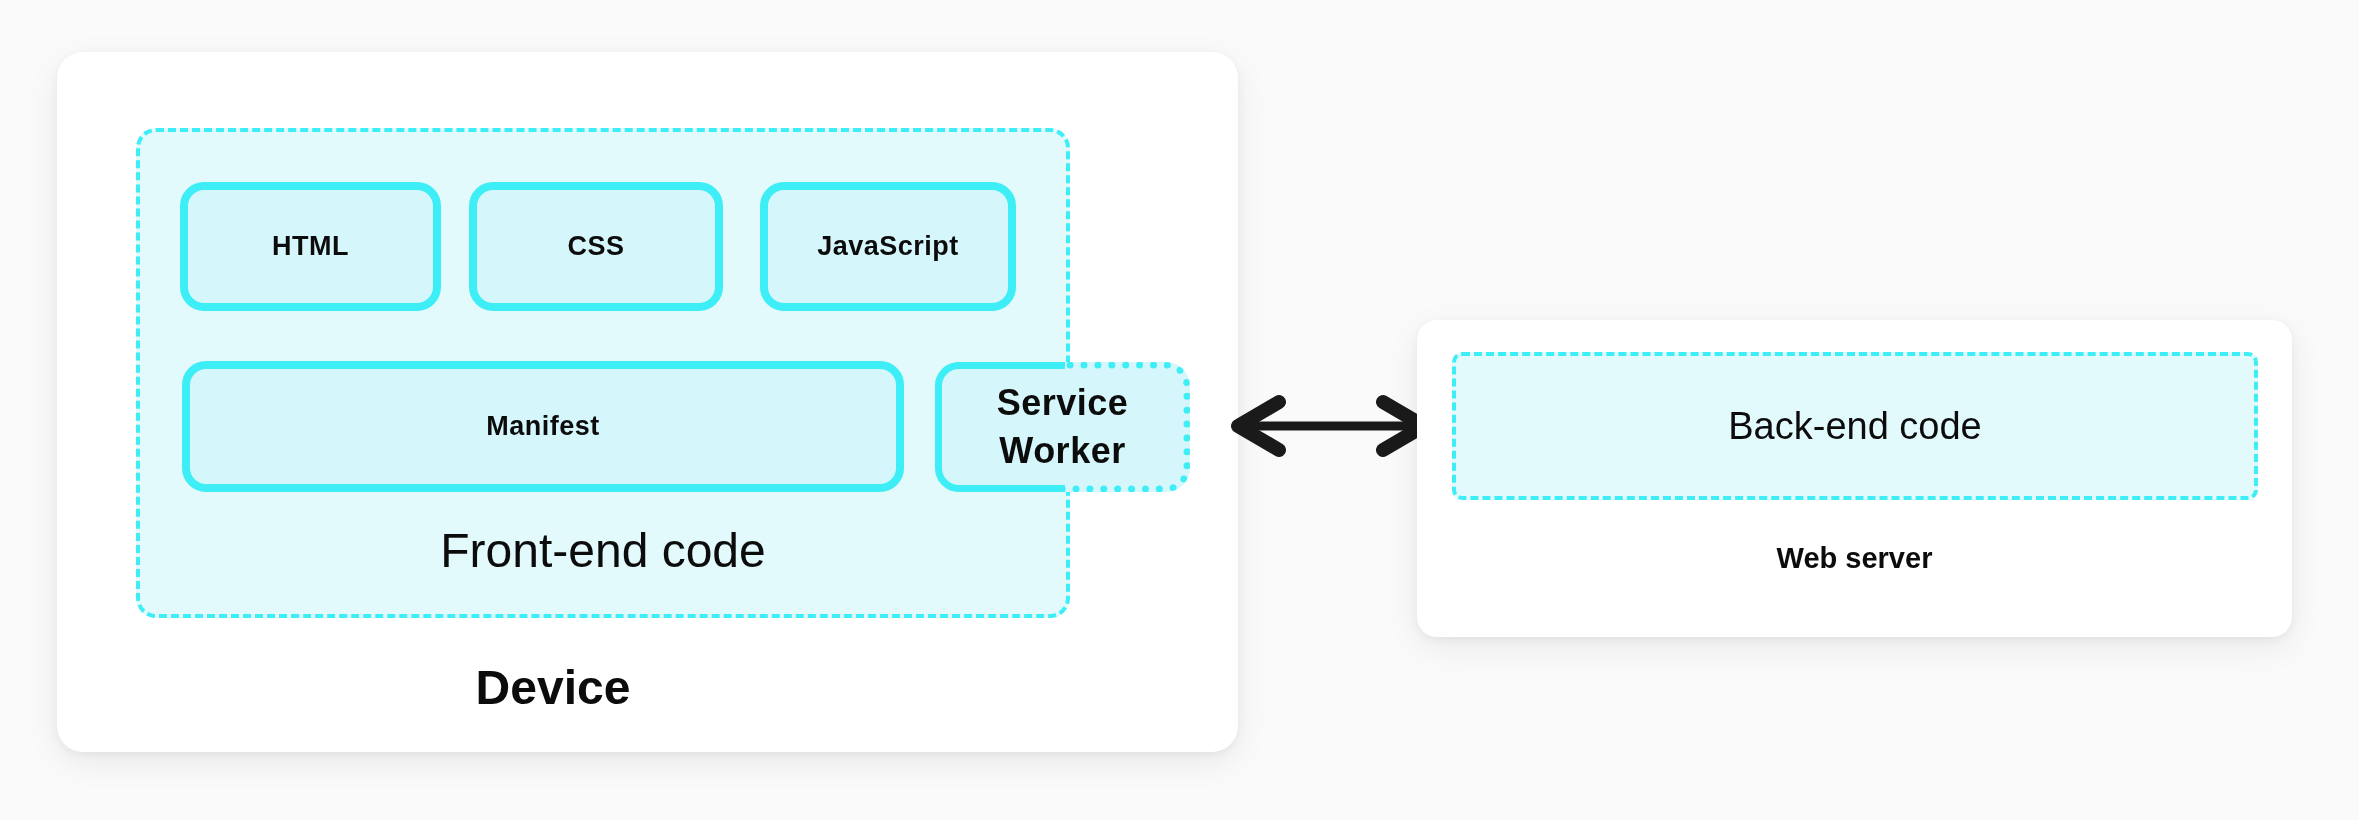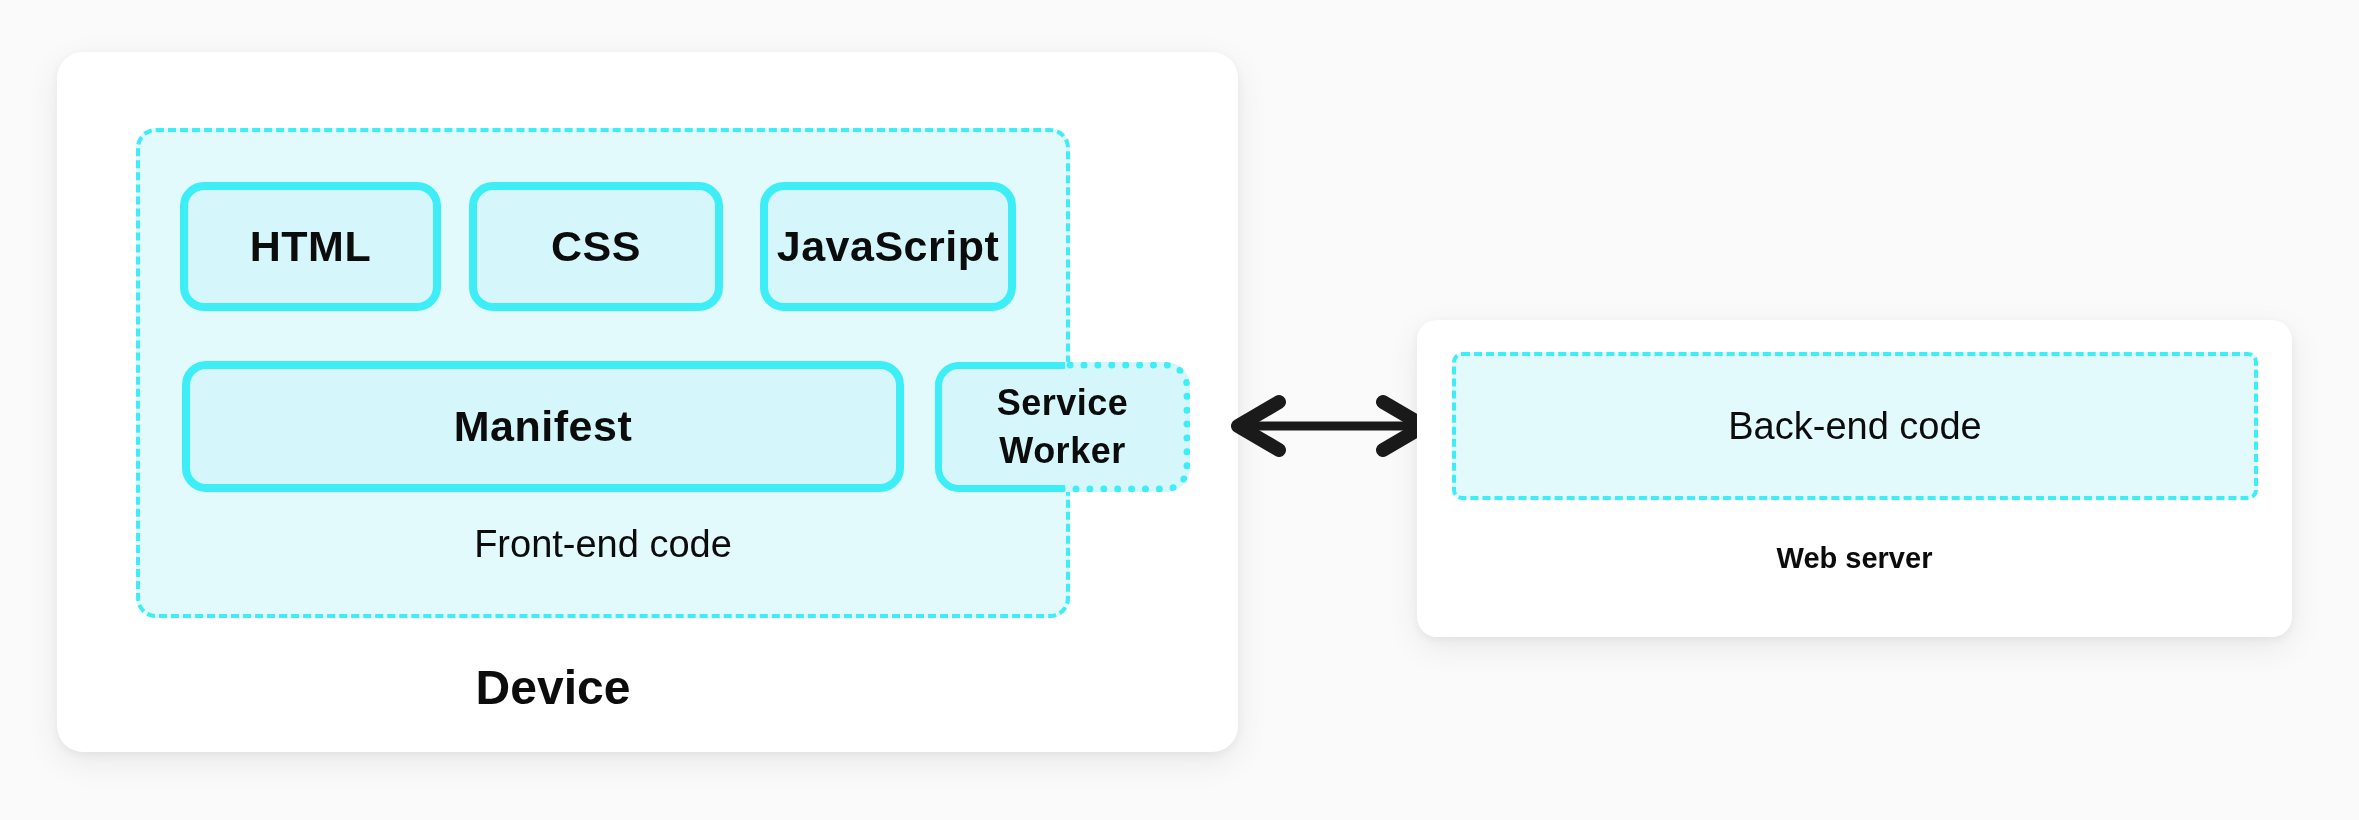--- a/index.html
+++ b/index.html
@@ -18,35 +18,35 @@
 
   .dashed-container{position:absolute; background:var(--container-fill);
          border:4px dashed var(--accent);}
   .frontend{left:136px; top:128px; width:934px; height:490px; border-radius:20px;}
   .backend{left:1452px; top:352px; width:806px; height:148px; border-radius:10px;
            display:flex; align-items:center; justify-content:center;}
 
   .block{position:absolute; background:var(--block-fill);
          border:8px solid var(--accent); border-radius:24px;
          display:flex; align-items:center; justify-content:center;
-         font-weight:700; font-size:43px; letter-spacing:.5px; text-align:center;}
+         font-weight:700; font-size:27px; letter-spacing:.5px; text-align:center;}
   .block.html{left:180px; top:182px; width:261px; height:129px;}
   .block.css{left:469px; top:182px; width:254px; height:129px;}
   .block.js{left:760px; top:182px; width:256px; height:129px;}
   .block.manifest{left:182px; top:361px; width:722px; height:131px;}
 
   .block.sw{left:935px; top:362px; width:255px; height:130px;
             border:7px dotted var(--accent); border-radius:24px;
             font-size:36px; line-height:1.32; padding:8px 14px;}
   .sw-solid{position:absolute; inset:-7px; border:7px solid var(--accent);
             border-radius:24px; clip-path:inset(0 49% 0 0); pointer-events:none;}
   .sw-text{position:relative;}
 
   .caption{position:absolute; text-align:center;}
-  .caption.frontend-label{left:136px; top:523px; width:934px; font-size:38px; font-weight:400;}
+  .caption.frontend-label{left:136px; top:523px; width:934px; font-size:48px; font-weight:400;}
   .caption.device-label{left:57px; top:660px; width:992px; font-size:48px; font-weight:700;}
   .caption.server-label{left:1417px; top:542px; width:875px; font-size:29px; font-weight:700;}
   .backend-label{font-size:38px; font-weight:400;}
 
   .arrow-wrap{position:absolute; left:1222px; top:393px; width:218px; height:66px;}
   .arrow-wrap svg{display:block; width:100%; height:100%;}
 </style>
 </head>
 <body>
 

